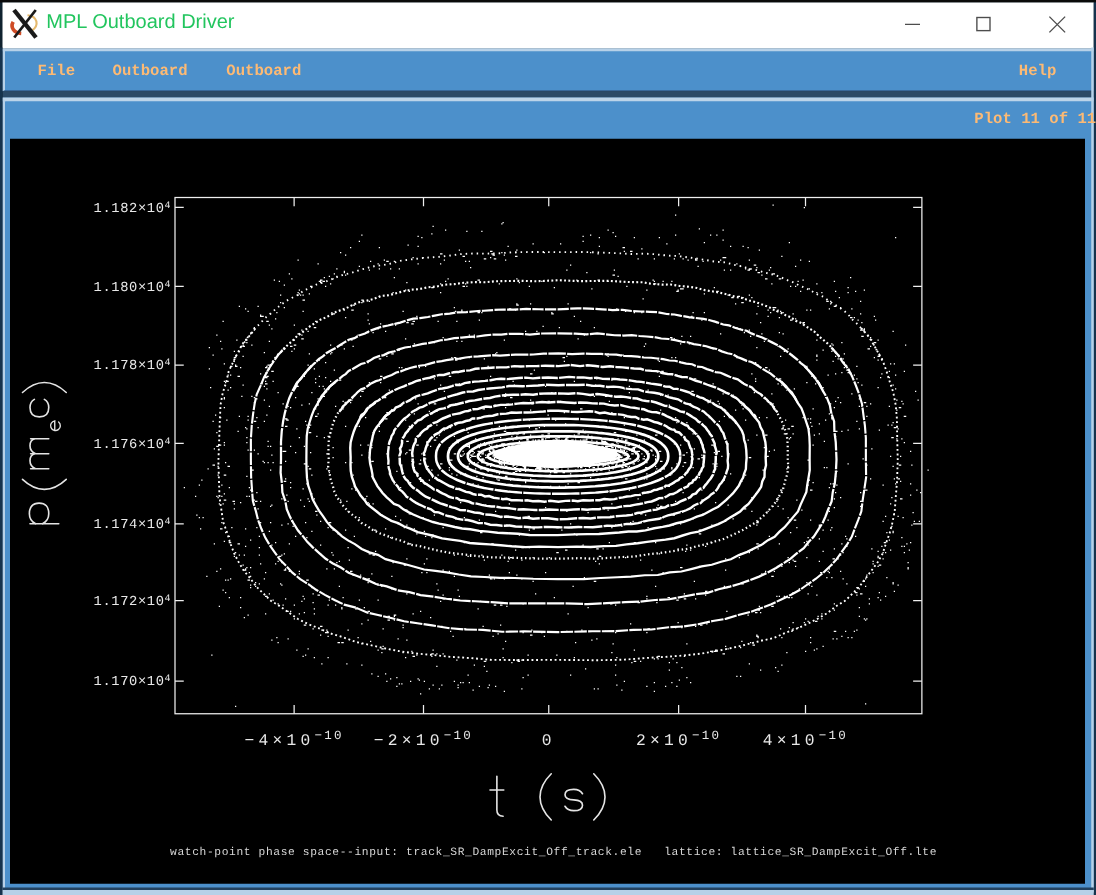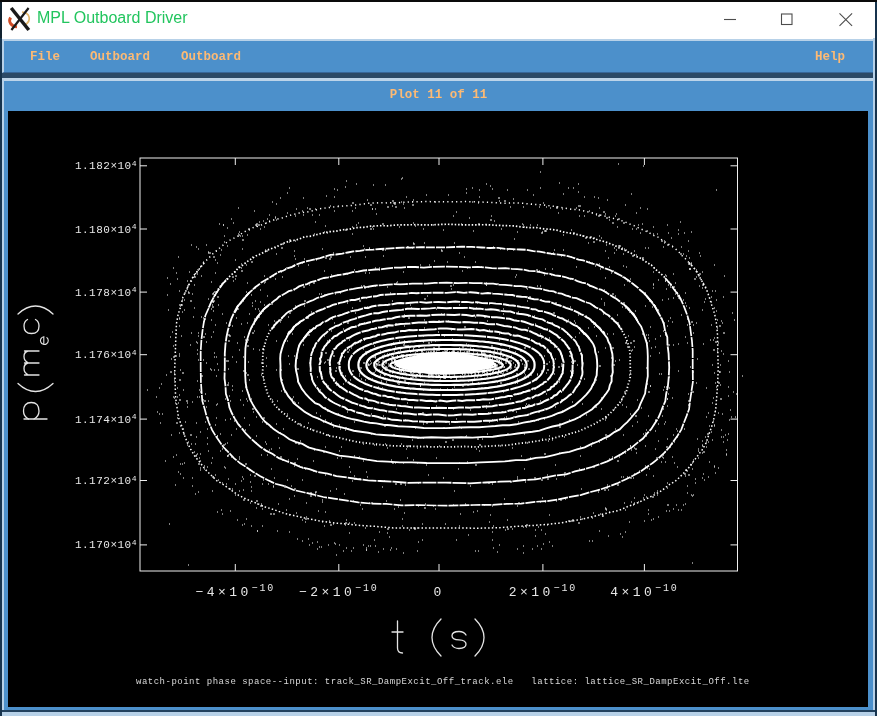--- a/index.html
+++ b/index.html
@@ -44,21 +44,21 @@
 
 <div class="abs" style="left:2px;top:77.5px;width:873px;height:634.5px;background:#4c90cb;
  border-top:3px solid #bcd4e9;border-left:2px solid #b7d1e8"></div>
 
 <div class="abs" style="left:0;top:38px;width:2px;height:678px;background:#16334d"></div>
 <div class="abs" style="left:875px;top:2px;width:2px;height:714px;background:#16334d"></div>
 <div class="abs" style="left:873px;top:38px;width:2px;height:676px;background:#b7d1e8"></div>
 <div class="abs" style="left:2px;top:710px;width:873px;height:2px;background:#22415e"></div>
 <div class="abs" style="left:2px;top:712px;width:873px;height:4px;background:#b7d1e8"></div>
 
-<div class="abs menu" style="left:0;top:88px;width:877px;text-align:center">Plot 11 of 11</div>
+<div class="abs menu" style="left:0;top:88px;width:877px;text-align:right">Plot 11 of 11</div>
 
 <div class="abs" style="left:8px;top:111px;width:860px;height:596px;background:#000"></div>
 <svg class="abs" style="left:8px;top:111px" width="860" height="596" viewBox="8 111 860 596">
 <rect x="140.0" y="158.0" width="597.5" height="413.0" fill="none" stroke="#efefef" stroke-width="1"></rect>
 <path d="M235.3 571.0v-7M235.3 158.0v7M338.8 571.0v-7M338.8 158.0v7M439.0 571.0v-7M439.0 158.0v7M542.9 571.0v-7M542.9 158.0v7M644.4 571.0v-7M644.4 158.0v7M140.0 165.8h7M737.5 165.8h-7M140.0 229.0h7M737.5 229.0h-7M140.0 292.1h7M737.5 292.1h-7M140.0 354.7h7M737.5 354.7h-7M140.0 419.1h7M737.5 419.1h-7M140.0 480.5h7M737.5 480.5h-7M140.0 544.9h7M737.5 544.9h-7" stroke="#efefef" stroke-width="1" fill="none"></path>
 <polyline points="688.9,262.5 694.5,268.6 698.7,275.3 702.5,282.1 706.6,289.7 709.2,297.0 711.9,305.7 714.6,313.8 716.6,324.3 717.5,334.7 717.7,346.7 718.2,368.5 717.6,385.5 716.6,397.8 715.8,408.6 714.0,417.9 711.7,426.6 708.9,434.3 706.2,442.7 702.3,449.6 697.5,456.0 692.8,462.3 688.0,468.7 682.4,474.5 676.3,480.5 668.7,485.0 662.4,490.1 654.8,494.6 645.7,499.2 637.7,502.8 627.8,506.5 619.0,510.4 607.9,512.9 597.0,515.6 586.2,518.2 573.9,520.7 560.7,522.9 547.0,524.4 532.4,525.5 516.6,526.4 499.7,527.7 478.5,528.2 446.2,527.9 414.7,528.0 393.3,527.9 375.8,526.4 360.5,525.5 345.4,523.9 331.6,522.7 318.9,520.8 306.9,518.5 296.1,516.0 284.8,513.6 274.2,509.7 265.2,507.0 255.3,502.7 247.1,499.5 238.4,495.2 231.4,490.3 223.8,484.9 216.7,480.6 210.7,474.8 205.0,469.2 200.1,462.5 195.0,456.5 190.6,449.1 187.3,442.6 184.1,434.3 181.7,426.1 178.5,417.5 177.1,407.9 175.6,397.7 175.2,385.4 174.7,369.3 175.5,347.4 175.9,334.7 176.5,323.4 178.1,314.7 180.9,305.9 182.9,297.3 186.5,289.6 190.0,282.6 193.9,275.2 199.2,269.1 204.3,262.7" fill="none" stroke="#fff" stroke-width="1.5" stroke-dasharray="1.5 2.2"></polyline>
     <polyline points="187.0,289.5 188.6,285.1 191.3,281.1 193.2,277.1 196.2,273.0 198.7,269.1 201.5,265.7 204.0,262.2 208.1,259.0 211.2,255.2 214.7,252.2 218.1,249.4 221.6,246.3 225.5,243.3 230.1,240.1 234.7,237.7 239.1,235.5 243.4,232.1 248.2,230.4 253.1,227.6 259.0,225.9 263.9,224.0 269.3,221.8 274.8,219.6 281.3,218.3 287.4,216.1 293.4,214.4 299.3,213.0 306.7,212.0 313.4,210.7 320.1,208.7 327.6,207.7 334.9,206.8 343.2,206.0 351.1,205.5 360.3,204.4 368.3,203.3 378.5,202.8 388.4,202.9 398.8,202.7 410.4,201.8 424.8,201.6 446.8,201.7 467.8,201.6 482.2,202.1 494.2,202.6 505.1,203.2 515.0,202.9 524.2,203.4 532.7,204.4 541.9,204.8 549.7,205.8 558.0,206.9 565.5,208.2 572.6,209.4 580.2,209.9 587.1,211.8 592.9,213.0 599.9,215.0 605.8,216.2 612.4,218.2 618.3,219.7 623.7,221.3 629.3,223.9 634.6,225.9 639.3,228.3 645.0,230.7 649.4,232.9 653.9,235.5 658.9,237.5 662.4,240.3 667.1,243.4 671.0,245.6 675.2,248.6 678.8,251.8 681.9,255.6 685.0,258.3 688.6,262.3 691.9,265.7 694.9,269.2 697.6,272.5 699.4,276.8 701.9,281.0 704.4,284.9 706.7,289.2" fill="none" stroke="#fff" stroke-width="1.5" stroke-dasharray="1.2 3.2"></polyline>
     <polyline points="665.1,278.0 670.4,284.0 674.1,289.6 678.7,295.3 681.8,301.4 684.7,308.4 687.2,315.0 689.6,323.1 690.7,331.6 691.9,340.3 692.7,350.4 692.7,367.9 692.9,382.0 691.4,391.7 690.1,400.5 689.1,409.0 686.6,415.9 683.7,423.2 681.4,429.4 677.7,435.5 673.2,441.7 669.2,447.5 664.0,453.1 658.4,458.4 652.7,463.0 646.5,467.2 640.1,471.8 632.8,475.8 625.4,479.4 617.0,483.4 608.9,486.5 600.1,489.6 590.6,492.0 580.5,495.1 570.2,496.8 558.5,499.4 546.7,501.2 535.0,501.8 521.1,503.6 506.9,503.9 491.8,504.9 473.7,505.0 446.4,505.7 419.1,505.1 401.7,505.4 386.3,503.9 371.6,503.6 358.4,502.4 345.7,500.3 333.9,498.6 323.3,497.0 312.8,494.4 302.4,492.0 293.6,490.0 284.7,486.1 275.3,483.7 267.6,480.0 259.9,475.9 252.9,471.8 246.3,467.1 240.2,463.3 233.9,458.1 229.1,452.9 223.6,447.3 219.5,441.5 215.9,436.3 212.2,430.1 209.1,423.0 206.5,416.1 204.7,408.9 202.3,400.9 201.6,392.0 200.9,381.5 200.7,368.3 200.7,351.1 201.4,340.3 202.5,330.9 203.7,323.1 205.4,315.4 208.5,308.5 211.1,302.1 214.9,295.2 218.8,289.4 223.0,283.4 228.2,278.3" fill="none" stroke="#fff" stroke-width="1.7" stroke-dasharray="10 1"></polyline>
     <polyline points="211.6,301.7 213.8,297.2 215.6,294.4 217.4,290.6 219.6,287.0 222.5,283.6 225.0,281.2 228.1,277.8 231.5,274.8 234.7,272.0 237.8,268.6 241.0,266.6 244.0,264.1 247.9,261.1 251.8,258.6 256.2,255.8 260.8,253.9 264.7,251.9 269.0,249.4 273.9,247.7 278.3,245.9 283.3,243.3 288.3,241.5 293.5,240.5 299.1,239.1 305.1,236.7 311.1,236.2 316.1,234.8 322.5,233.1 329.3,231.7 335.4,231.3 342.3,229.8 349.4,229.2 356.2,227.7 363.6,227.3 370.9,226.2 379.3,225.7 387.6,225.8 396.5,225.0 406.2,224.8 416.9,224.7 429.1,225.0 446.7,224.2 464.0,224.9 476.7,224.8 486.7,224.7 496.6,225.3 505.4,225.7 514.0,225.8 521.6,227.1 529.9,227.7 536.5,227.6 543.8,228.8 551.1,229.4 557.7,230.4 563.7,232.1 570.5,233.2 576.4,234.3 582.1,235.6 588.4,237.5 593.3,238.3 599.5,240.4 604.7,241.7 609.4,243.5 614.8,245.5 619.4,248.1 623.7,249.7 628.6,252.2 632.6,253.8 636.5,256.6 640.5,258.2 644.8,261.1 648.7,263.5 652.4,265.9 655.2,269.2 658.4,271.7 662.2,274.9 664.7,277.4 667.6,281.1 670.3,283.6 673.2,287.4 675.7,291.1 678.0,294.1 679.9,297.5 681.4,301.3" fill="none" stroke="#fff" stroke-width="1.7" stroke-dasharray="1.5 1.9"></polyline>
     <polyline points="643.9,293.1 647.6,297.2 651.7,302.0 655.3,307.1 658.3,312.7 661.6,318.3 663.9,324.3 665.1,330.9 667.3,337.2 667.5,345.0 668.6,353.7 669.2,367.5 668.7,377.9 667.8,387.0 666.2,393.7 665.3,401.2 662.7,407.2 660.4,413.2 658.1,418.3 654.4,424.1 651.1,429.2 646.9,433.6 643.0,438.5 637.6,442.6 632.5,446.9 627.0,450.5 620.8,454.4 614.2,458.0 607.3,461.3 600.0,464.1 591.8,467.0 583.9,469.3 574.9,471.4 566.1,474.3 556.2,475.4 546.0,477.4 535.5,479.4 524.1,480.0 512.2,481.3 500.1,481.7 485.4,482.5 469.9,483.3 446.0,482.6 422.9,482.6 406.9,482.8 393.3,481.7 380.1,481.0 368.2,480.4 357.1,479.0 347.0,477.4 336.4,476.1 327.5,473.7 318.1,472.2 309.4,469.1 300.8,467.2 293.7,463.9 286.1,461.0 278.9,458.2 272.7,454.0 266.0,450.6 260.6,447.0 255.6,442.7 250.2,437.9 245.8,433.5 242.3,428.9 238.4,424.4 234.8,418.6 231.9,413.3 229.4,407.4 228.3,401.1 225.9,393.8 225.5,386.3 224.5,378.4 224.8,367.4 224.8,353.4 225.4,344.9 226.5,337.0 227.9,330.3 229.5,324.3 231.4,318.6 234.2,312.4 237.1,307.0 241.1,302.4 245.0,297.5 249.1,292.6" fill="none" stroke="#fff" stroke-width="1.8" stroke-dasharray="14 1"></polyline>

